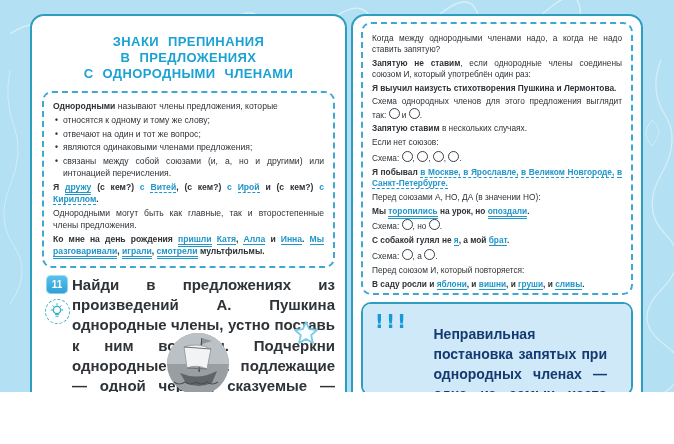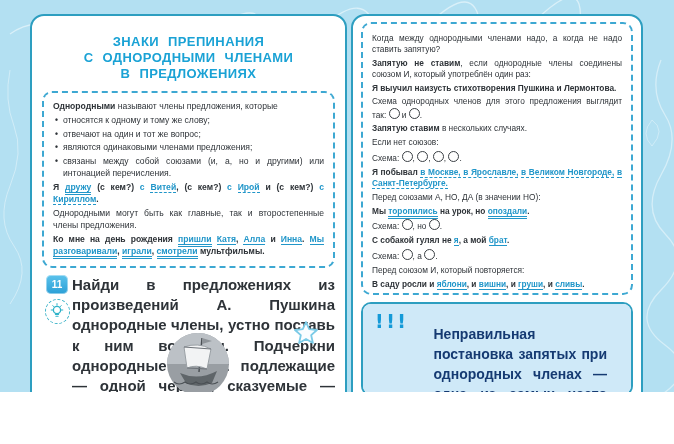--- a/index.html
+++ b/index.html
@@ -76,22 +76,22 @@
     <path d="M661,60 q-12,30 4,55 t-4,60 t5,60 t-5,55 t4,55 t-4,50" stroke="#ffffff" stroke-opacity="0.45" fill="none" stroke-width="1.3"></path>
     <path d="M652,120 q14,10 0,26 q-12,-12 0,-26" stroke="#ffffff" stroke-opacity="0.35" fill="none"></path>
     <path d="M10,70 q-6,30 4,56 t-4,60 t4,60 t-4,58" stroke="#ffffff" stroke-opacity="0.4" fill="none"></path>
   </svg>
 
   <div class="strip"></div>
 
   <div class="page page-left">
     <div class="title">
       <div>ЗНАКИ ПРЕПИНАНИЯ</div>
+      <div>В ПРЕДЛОЖЕНИЯХ</div>
       <div>С ОДНОРОДНЫМИ ЧЛЕНАМИ</div>
-      <div>В ПРЕДЛОЖЕНИЯХ</div>
     </div>
 
     <div class="info-box">
       <p class="p"><span class="seg-b">Однородными</span><span> называют члены предложения, которые</span></p>
       <div class="bullet">
           <span class="wrap"><span>относятся к одному и тому же слову;</span></span>
         </div>
       <div class="bullet">
           <span class="wrap"><span>отвечают на один и тот же вопрос;</span></span>
         </div>

